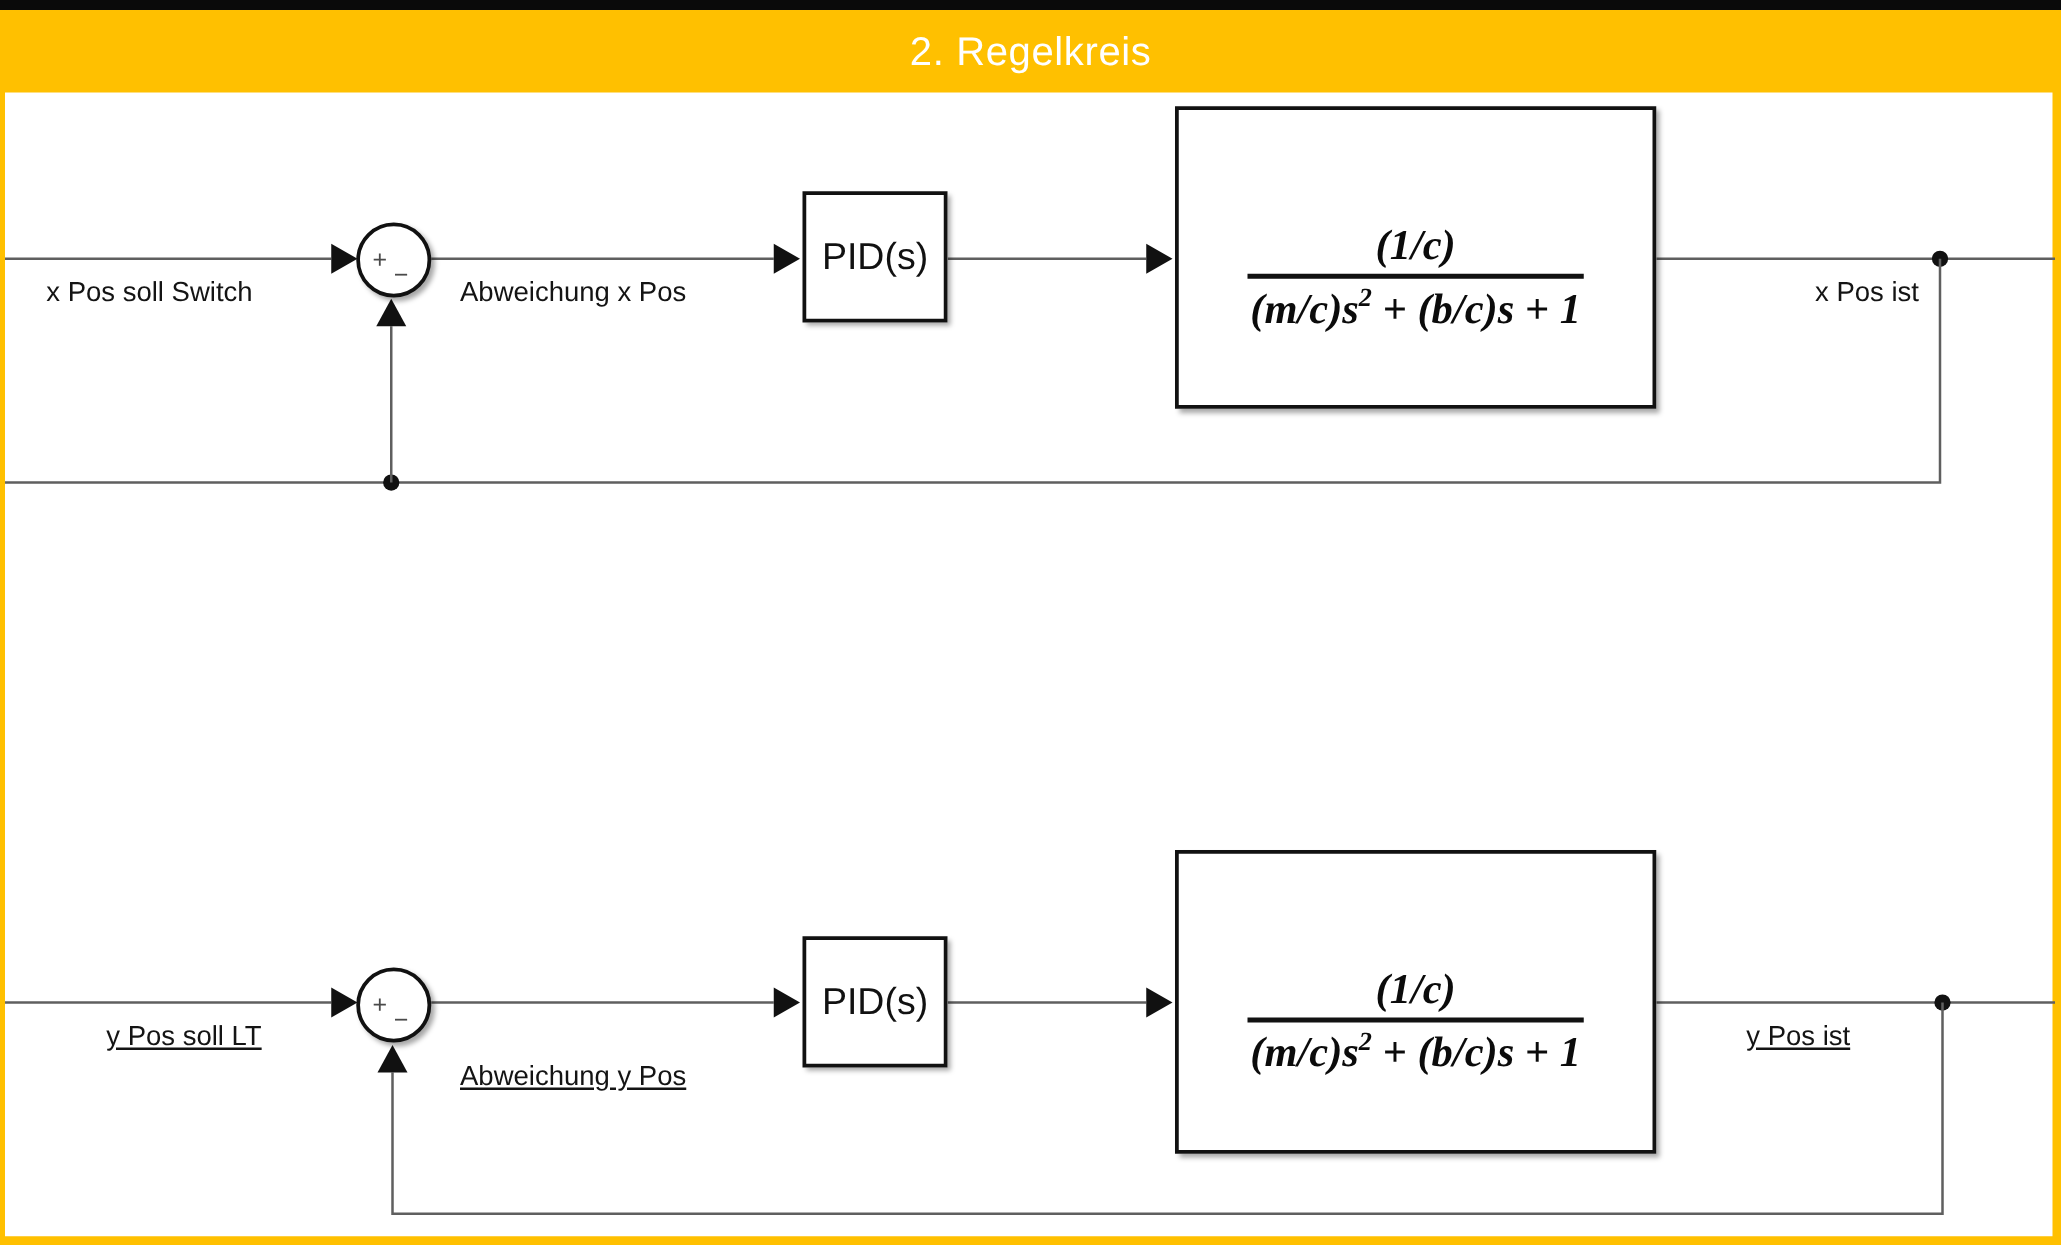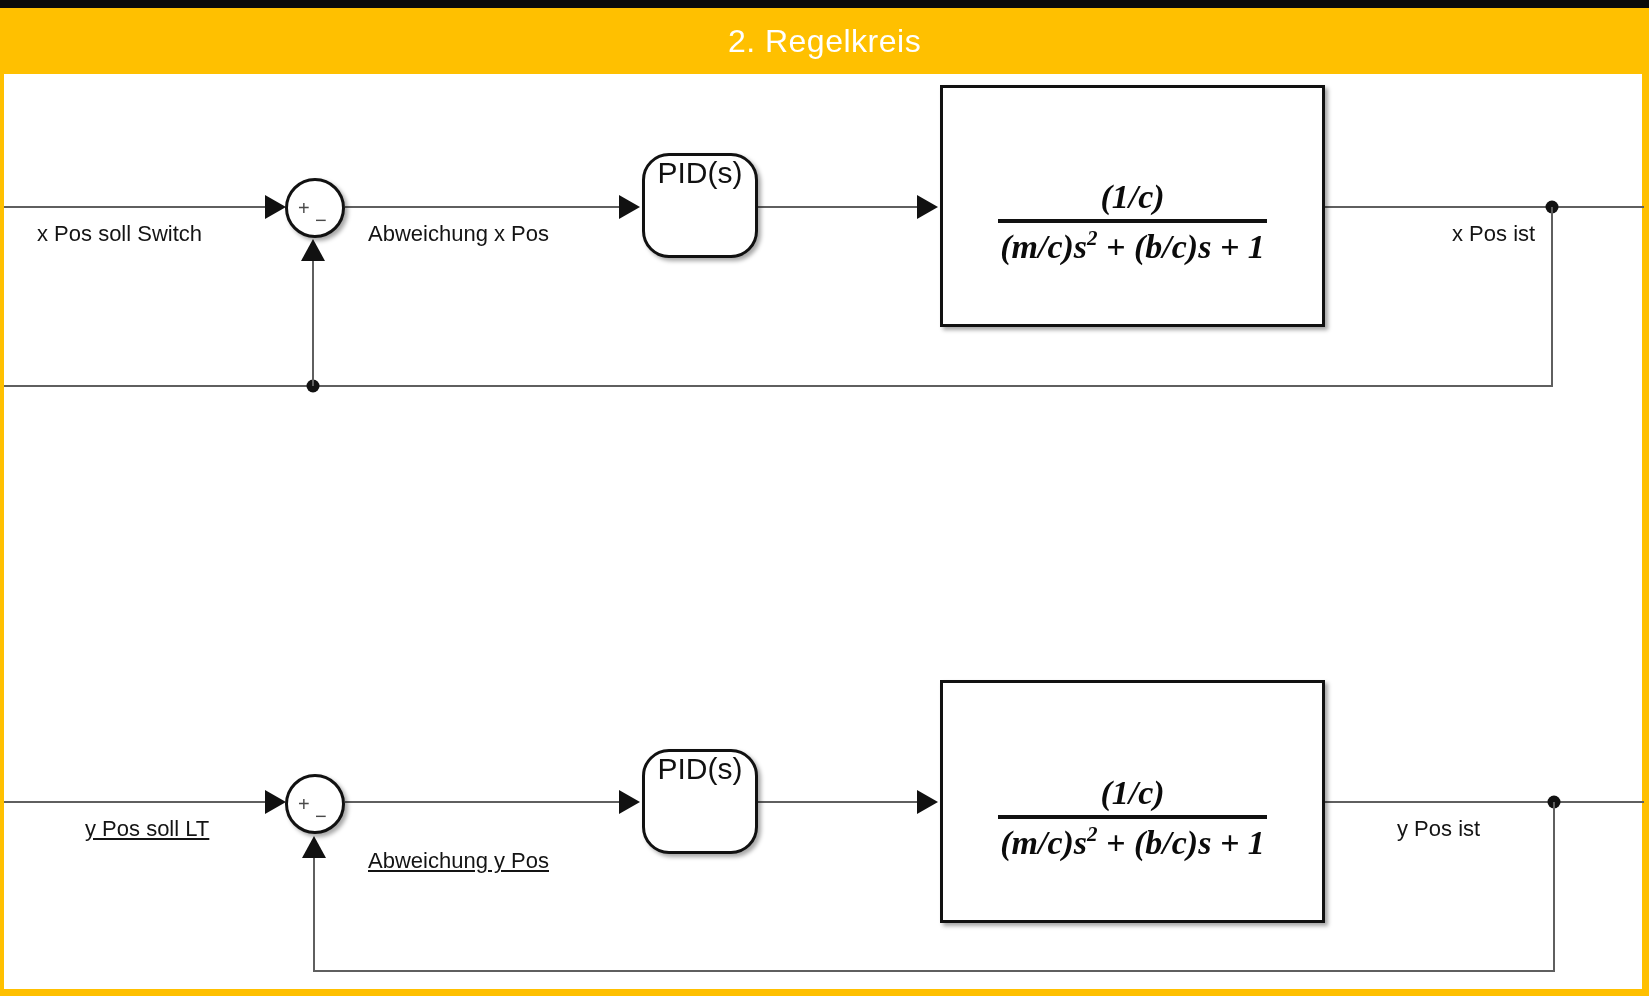--- a/index.html
+++ b/index.html
@@ -26,22 +26,22 @@
   .sig{stroke:var(--line);stroke-width:2;fill:none;}
   .arrow{fill:var(--ink);stroke:none;}
   .dot{fill:var(--ink);stroke:none;}
   
   .block{background:#fff;border:3px solid var(--ink);box-sizing:border-box;
     box-shadow:3px 3px 4px rgba(0,0,0,.35);}
   .sum{width:60px;height:60px;border-radius:50%;}
   .sum .plus,.sum .minus{position:absolute;color:#4a4a4a;font-size:20px;line-height:1;}
   .sum .plus{left:10px;top:17px;}
   .sum .minus{left:27px;top:29px;}
-  .pid{width:116px;height:105px;display:flex;align-items:flex-start;justify-content:center;
-    font-size:30px;border-radius:27px;}
+  .pid{width:116px;height:105px;display:flex;align-items:center;justify-content:center;
+    font-size:30px;}
   .plant{width:385px;display:flex;align-items:center;justify-content:center;}
   .frac{display:inline-flex;flex-direction:column;align-items:center;
     font-family:"Liberation Serif",serif;font-style:italic;font-weight:bold;
     font-size:34px;color:#0b0b0b;margin-top:32px;}
   .frac .num{margin-bottom:1px;padding:0 6px;}
   .frac .bar{align-self:stretch;height:4px;background:var(--ink);margin:2px 0 3px 0;}
   .frac .den{white-space:pre;padding:0 2px;}
   .sup{font-size:21px;vertical-align:13px;}
   
   .siglabel{font-size:22px;color:#141414;white-space:nowrap;}
@@ -112,13 +112,13 @@
     <span class="bar"></span>
     <span class="den"><span>(m/c)s</span><span class="sup">2</span><span> + (b/c)s + 1</span></span>
   </span>
 </div>
 
 <div class="abs siglabel" style="left:37px;top:221px;">x Pos soll Switch</div>
 <div class="abs siglabel" style="left:368px;top:221px;">Abweichung x Pos</div>
 <div class="abs siglabel" style="left:1452px;top:221px;">x Pos ist</div>
 <div class="abs siglabel" style="left:85px;top:816px;text-decoration:underline;">y Pos soll LT</div>
 <div class="abs siglabel" style="left:368px;top:848px;text-decoration:underline;">Abweichung y Pos</div>
-<div class="abs siglabel" style="left:1397px;top:816px;">y Pos ist</div>
+<div class="abs siglabel" style="left:1397px;top:816px;text-decoration:underline;">y Pos ist</div>
 
 </body></html>

